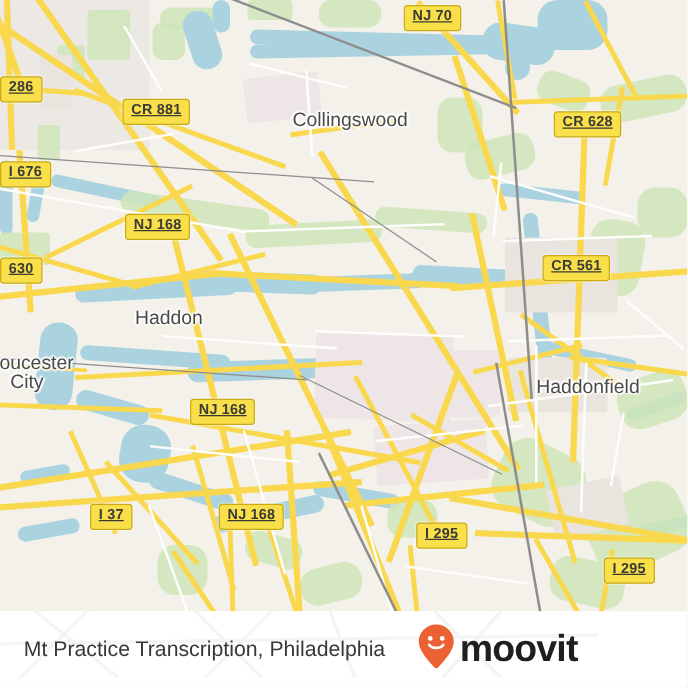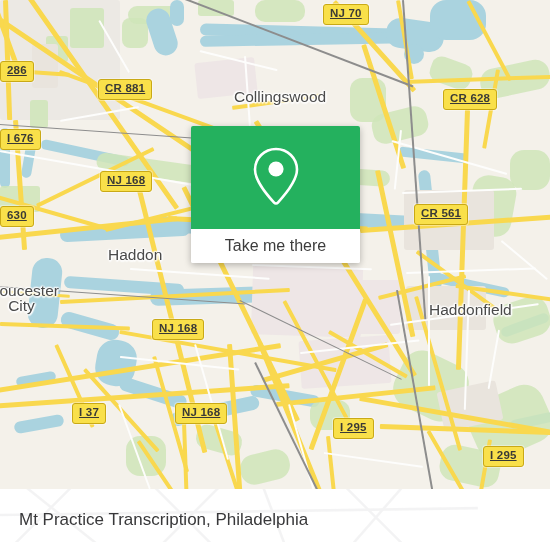--- a/index.html
+++ b/index.html
@@ -260,61 +260,59 @@
     <div class="rail" style="left:256px;top:362px;width:200px;height:1.6px;transform:rotate(64deg);"></div>
     <div class="rail" style="left:398px;top:290px;width:220px;height:1.6px;transform:rotate(80deg);"></div>
 
     <div>
       <div class="shield" style="left: 323px; top: 4px;">NJ 70</div>
       <div class="shield" style="left: 0px; top: 61px;">286</div>
       <div class="shield" style="left: 98px; top: 79px;">CR 881</div>
       <div class="shield" style="left: 443px; top: 89px;">CR 628</div>
       <div class="shield" style="left: 0px; top: 129px;">I 676</div>
       <div class="shield" style="left: 100px; top: 171px;">NJ 168</div>
-      <div class="shield" style="left: 414px; top: 204px;">CR 561</div>
+      <div class="shield" style="left: 434px; top: 204px;">CR 561</div>
       <div class="shield" style="left: 0px; top: 206px;">630</div>
       <div class="shield" style="left: 152px; top: 319px;">NJ 168</div>
       <div class="shield" style="left: 72px; top: 403px;">I 37</div>
       <div class="shield" style="left: 175px; top: 403px;">NJ 168</div>
       <div class="shield" style="left: 333px; top: 418px;">I 295</div>
       <div class="shield" style="left: 483px; top: 446px;">I 295</div>
     </div>
 
     <div>
       <div class="place" style="left: 234px; top: 88px;">Collingswood</div>
       <div class="place" style="left: 108px; top: 246px;">Haddon</div>
       <div class="place two-line" style="left: -16px; top: 283px;">Gloucester<br>City</div>
       <div class="place" style="left: 429px; top: 301px;">Haddonfield</div>
     </div>
 
-    <div class="card">
-      <div class="card-top">
-        <span>
-          <svg width="52" height="64" viewBox="0 0 52 64" aria-hidden="true">
-            <path d="M26 5 C14.4 5 5 14.2 5 25.6 C5 36.5 18.5 52.5 24.1 58.6 A2.6 2.6 0 0 0 27.9 58.6 C33.5 52.5 47 36.5 47 25.6 C47 14.2 37.6 5 26 5 Z" fill="none" stroke="#ffffff" stroke-width="2.6"></path>
-            <circle cx="26" cy="25" r="7.6" fill="#ffffff"></circle>
-          </svg>
-        </span>
-      </div>
-      <div class="card-bottom">
-        <span class="card-label">Take me there</span>
-      </div>
-    </div>
 
   </div>
 
   <div class="footer">
     <svg class="footer-watermark" viewBox="0 0 550 61" preserveAspectRatio="none">
       <g stroke="#e9e9ea" stroke-width="3" fill="none">
         <path d="M20 -10 L120 70"></path>
         <path d="M90 -10 L10 70"></path>
         <path d="M170 -10 L250 70"></path>
         <path d="M260 -10 L180 70"></path>
         <path d="M300 -10 L330 70"></path>
         <path d="M390 -10 L470 70"></path>
         <path d="M470 -10 L400 70"></path>
         <path d="M0 30 L550 22"></path>
       </g>
     </svg>
     <div class="footer-title">Mt Practice Transcription, Philadelphia</div>
+    <div class="brand">
+      <span>
+        <svg width="30" height="38" viewBox="0 0 30 38" aria-hidden="true">
+          <path d="M15 1 C7.3 1 1 7.1 1 14.6 C1 22.7 11.4 33.2 13.9 35.6 A1.6 1.6 0 0 0 16.1 35.6 C18.6 33.2 29 22.7 29 14.6 C29 7.1 22.7 1 15 1 Z" fill="#ec6134"></path>
+          <circle cx="10.2" cy="12.2" r="1.9" fill="#ffffff"></circle>
+          <circle cx="19.8" cy="12.2" r="1.9" fill="#ffffff"></circle>
+          <path d="M9.4 17.4 C11.3 20.6 18.7 20.6 20.6 17.4" fill="none" stroke="#ffffff" stroke-width="2.1" stroke-linecap="round"></path>
+        </svg>
+      </span>
+      <span class="brand-word">moovit</span>
+    </div>
   </div>
 
 </div>
 
 </body></html>

